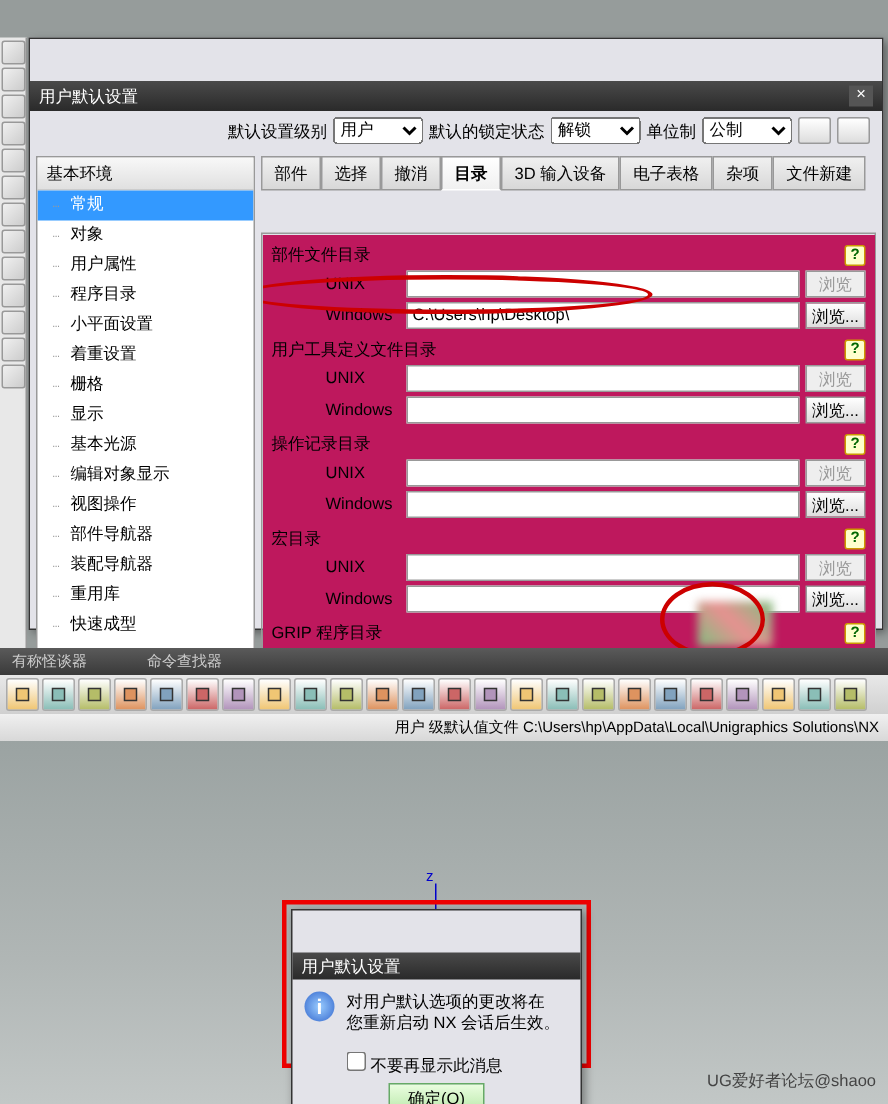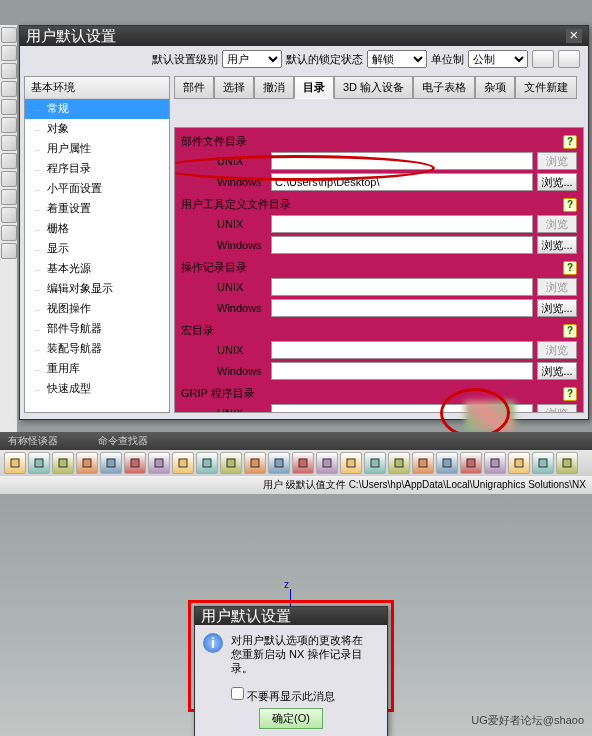--- a/index.html
+++ b/index.html
@@ -4,21 +4,21 @@
 <style>
 * { box-sizing: border-box; margin: 0; padding: 0; }
 body { font-family: "Microsoft YaHei", SimSun, sans-serif; font-size: 11px; background: #969c9b; width: 592px; height: 736px; overflow: hidden; position: relative; }
 
 
 .left-toolbar { position: absolute; left: 0; top: 25px; width: 18px; height: 410px; background: #e8e8e8; border-right: 1px solid #999; }
 .left-toolbar .tb { width: 16px; height: 16px; margin: 2px 1px; background: linear-gradient(135deg,#f0f0f0,#ccc); border: 1px solid #999; border-radius: 2px; }
 
 
 .dialog { position: absolute; left: 19px; top: 25px; width: 570px; height: 395px; background: #e3e3e9; border: 1px solid #333; box-shadow: 2px 2px 6px rgba(0,0,0,0.4); }
-.titlebar { height: 20px; background: linear-gradient(#4a4a4a,#2a2a2a); color: #fff; font-size: 15px; padding: 3px 6px; display: flex; justify-content: space-between; align-items: center; }
+.titlebar { height: 20px; background: linear-gradient(#4a4a4a,#2a2a2a); color: #fff; font-size: 11px; padding: 3px 6px; display: flex; justify-content: space-between; align-items: center; margin-top: 28px; }
 .titlebar .close { width: 16px; height: 14px; background: #555; text-align: center; line-height: 12px; cursor: pointer; }
 
 .topbar { padding: 4px 8px; display: flex; align-items: center; justify-content: flex-end; gap: 4px; }
 .topbar label { font-size: 11px; }
 .topbar select, .topbar input { font-size: 11px; height: 18px; }
 .sel { width: 60px; }
 .btn-icon { width: 22px; height: 18px; background: linear-gradient(#fff,#ddd); border: 1px solid #999; border-radius: 2px; cursor: pointer; }
 
 .dialog-body { display: flex; height: 345px; padding: 4px; gap: 4px; }
 .tree-panel { width: 146px; background: #fff; border: 1px solid #999; overflow-y: auto; font-family: Liberation Mono, monospace; }
@@ -363,21 +363,21 @@
 
 <div class="popup-frame"></div>
 <div class="popup">
   <div class="titlebar">
     <span>用户默认设置</span>
   </div>
   <div class="popup-body">
     <div class="info-icon">i</div>
     <div class="popup-text">
       <div>对用户默认选项的更改将在</div>
-      <div>您重新启动 NX 操作记录目录。</div>
+      <div>您重新启动 NX 会话后生效。</div>
     </div>
   </div>
   <div class="popup-footer">
     <label><input type="checkbox" style=""> <span>不要再显示此消息</span></label>
     <button class="ok-btn">确定(O)</button>
   </div>
 </div>
 
 <div class="watermark">UG爱好者论坛@shaoo</div>
 

